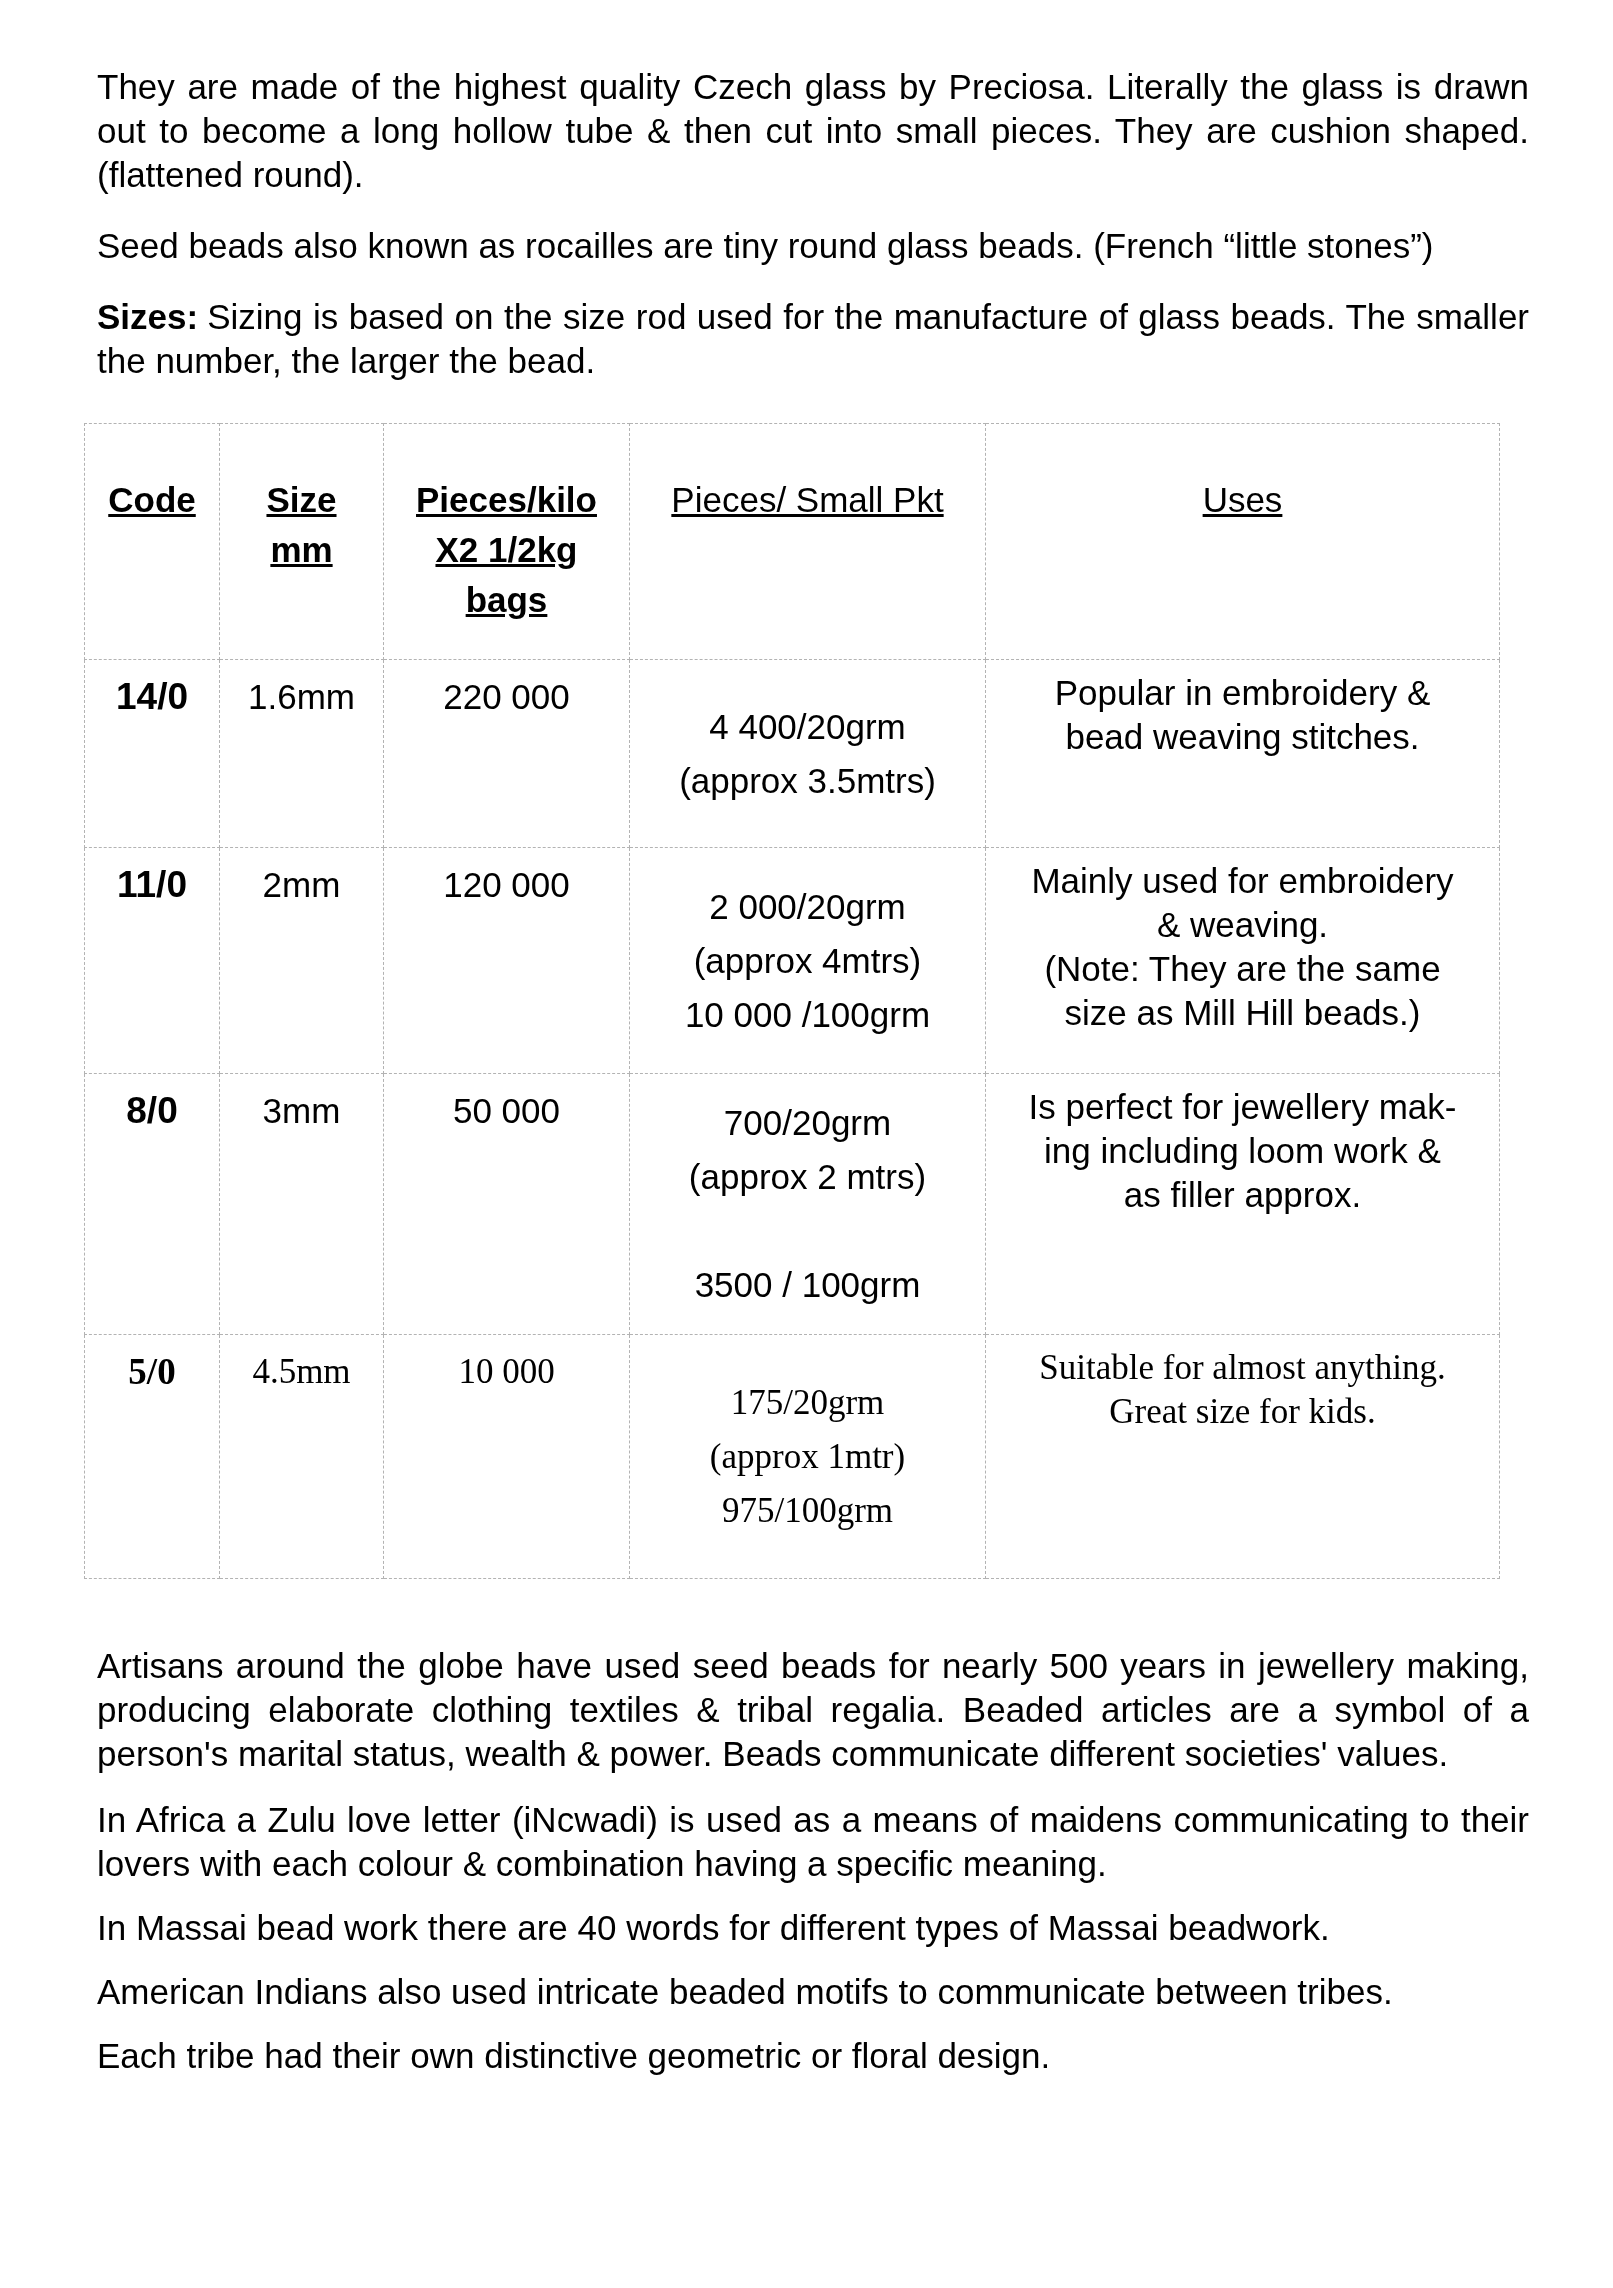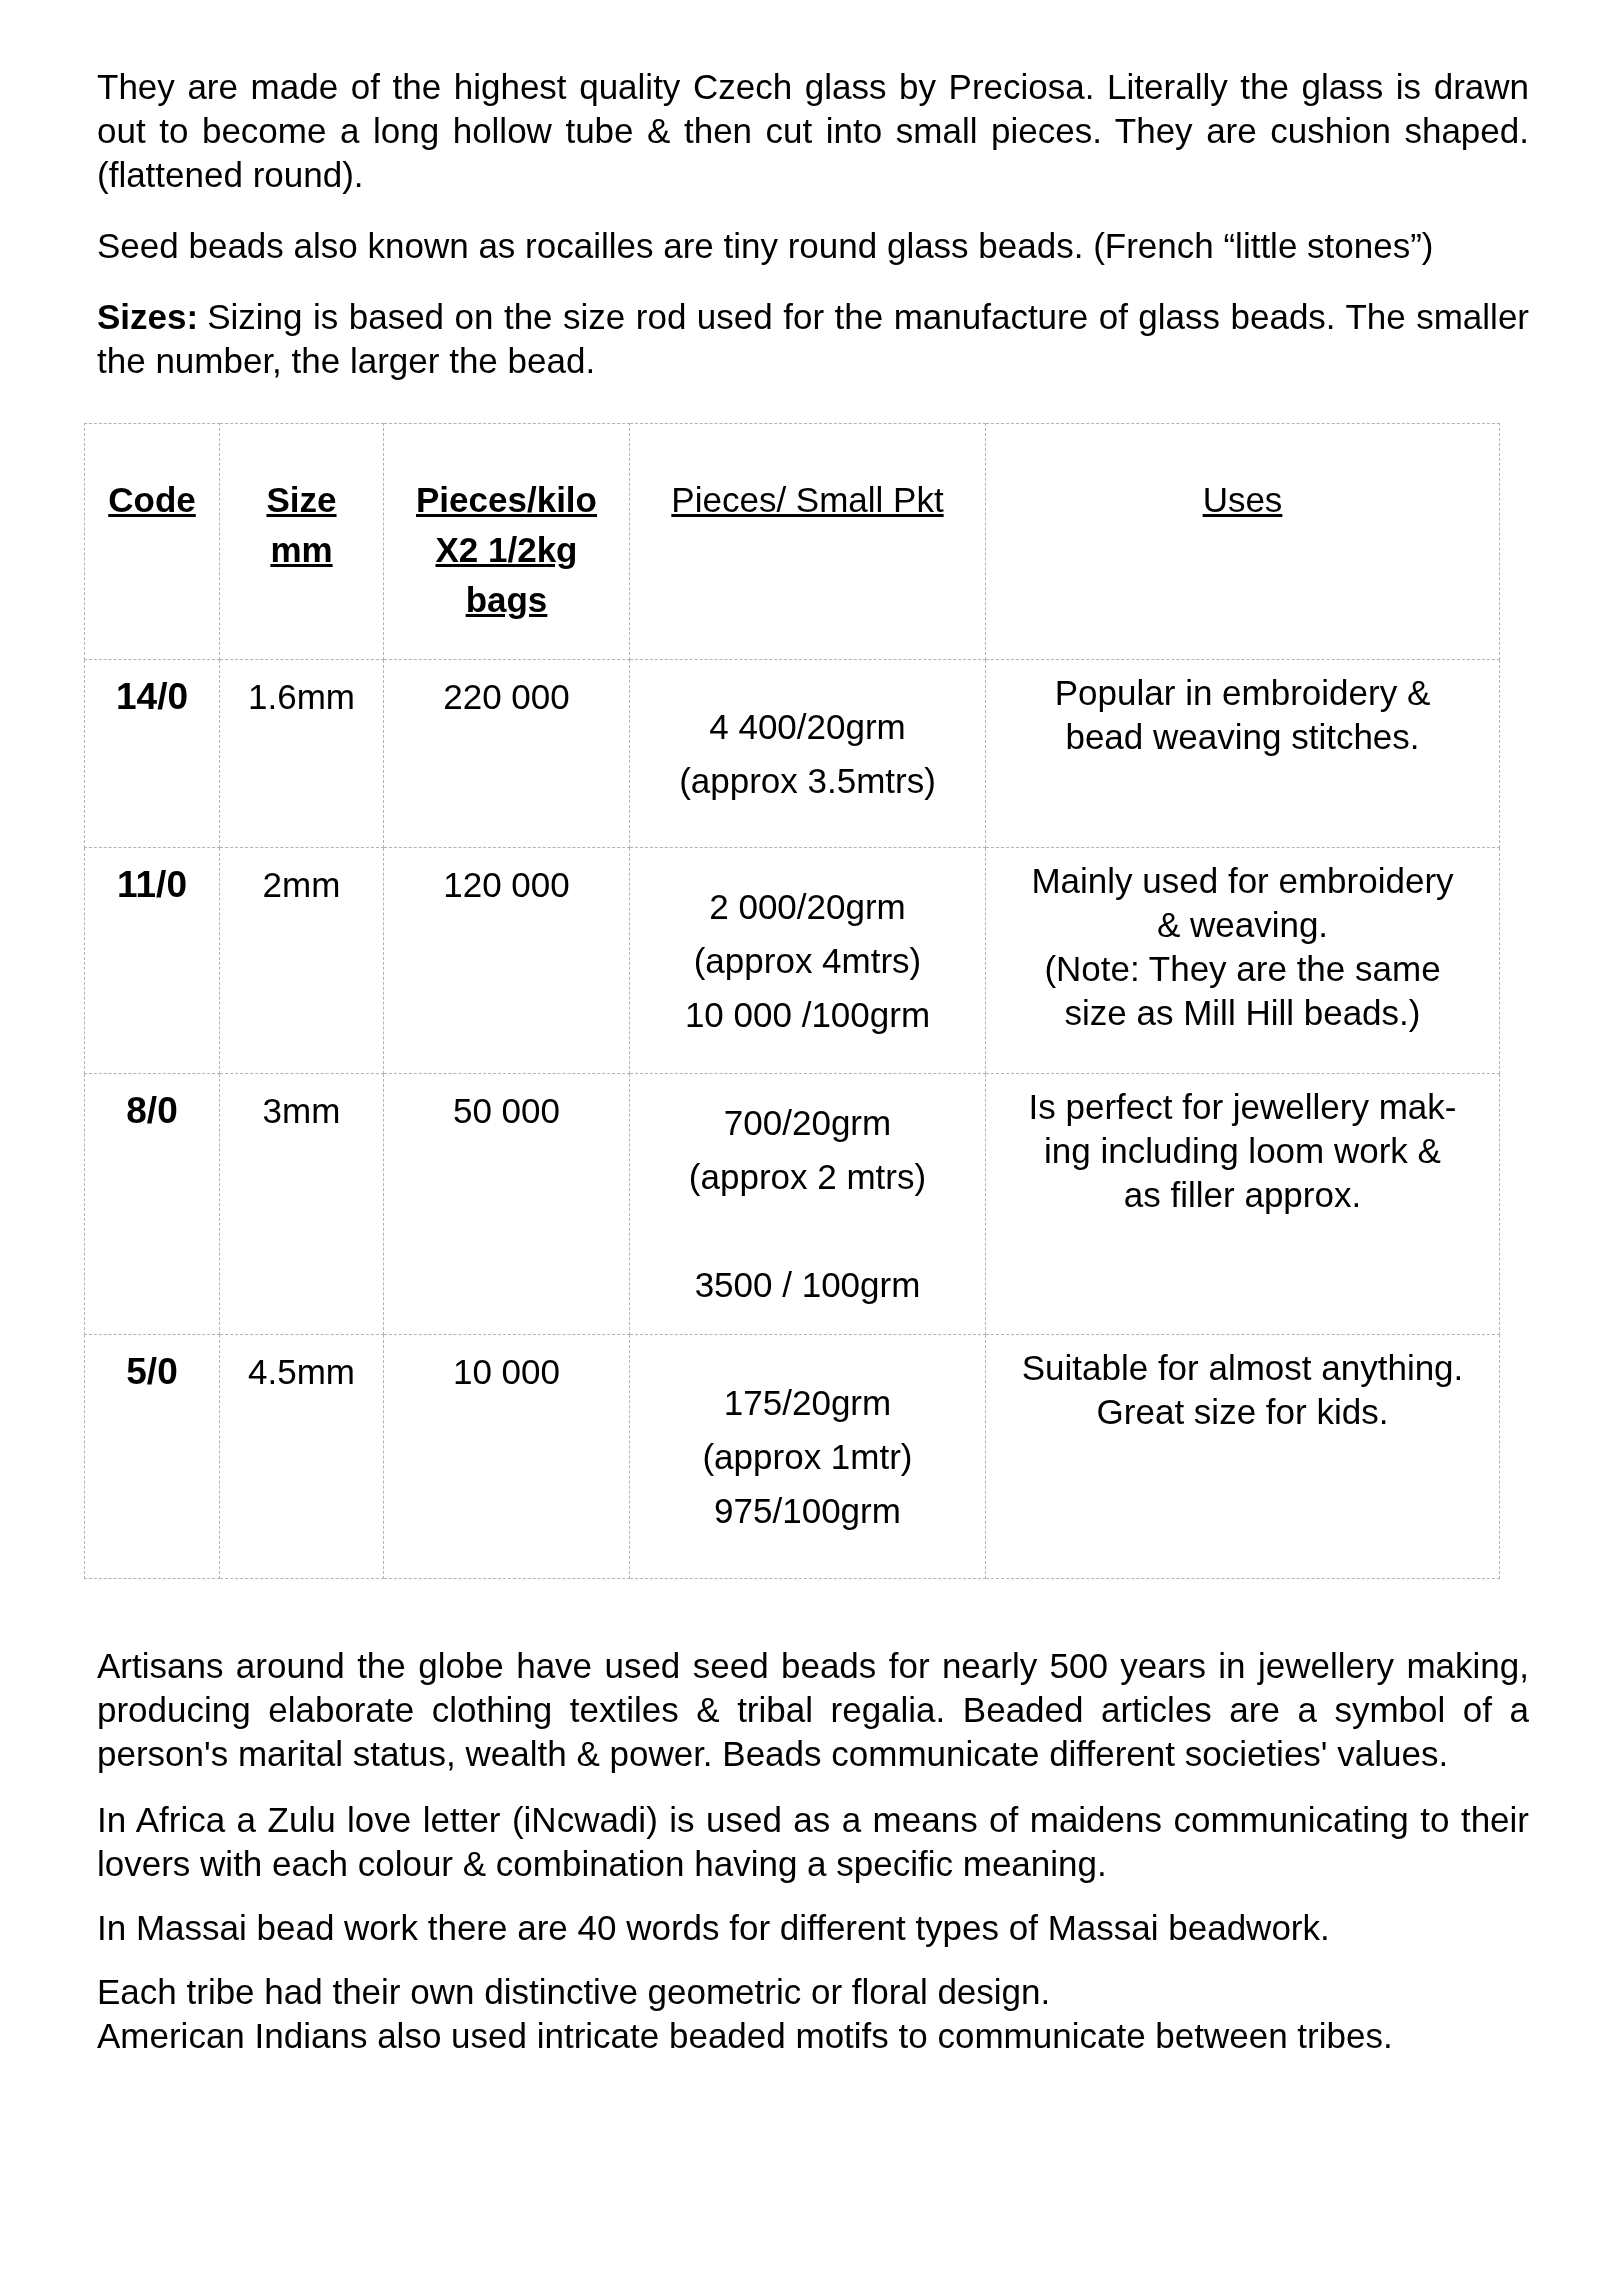--- a/index.html
+++ b/index.html
@@ -30,21 +30,21 @@
     vertical-align:top;
     text-align:center;
     padding:0;
     font-weight:normal;
     overflow:hidden;
   }
   tr.hr{height:236px;text-decoration:underline;}
   tr.r1{height:188px;}
   tr.r2{height:226px;}
   tr.r3{height:261px;}
-  tr.r4{height:244px;}
+  tr.r4{height:244px;font-family:Liberation Serif, serif;}
 
   .bead-table th{padding-top:51px;line-height:50px;}
   .bead-table th div{height:50px;}
   th.bold{font-weight:bold;}
 
   td.code{font-weight:bold;font-size:37px;padding-top:14.8px;}
   td.size,td.kilo{padding-top:14.8px;}
   td.pkt{vertical-align:middle;line-height:54px;}
   td.pkt div{height:54px;}
   td.uses{padding-top:11px;line-height:44px;}
@@ -156,17 +156,17 @@
             <div>Suitable for almost anything.</div>
             <div>Great size for kids.</div>
           </td>
       </tr>
     </tbody>
   </table>
 
   <p class="para outro-first">Artisans around the globe have used seed beads for nearly 500 years in jewellery making, producing elaborate clothing textiles &amp; tribal regalia. Beaded articles are a symbol of a person's marital status, wealth &amp; power. Beads communicate different societies' values.</p>
   <p class="para outro">In Africa a Zulu love letter (iNcwadi) is used as a means of maidens communicating to their lovers with each colour &amp; combination having a specific meaning.</p>
   <p class="para outro">In Massai bead work there are 40 words for different types of Massai beadwork.</p>
+  <p class="para outro">American Indians also used intricate beaded motifs to communicate between tribes.</p>
   <p class="para outro outro-last">Each tribe had their own distinctive geometric or floral design.</p>
-  <p class="para outro">American Indians also used intricate beaded motifs to communicate between tribes.</p>
 
 </div>
 
 
 </body></html>

